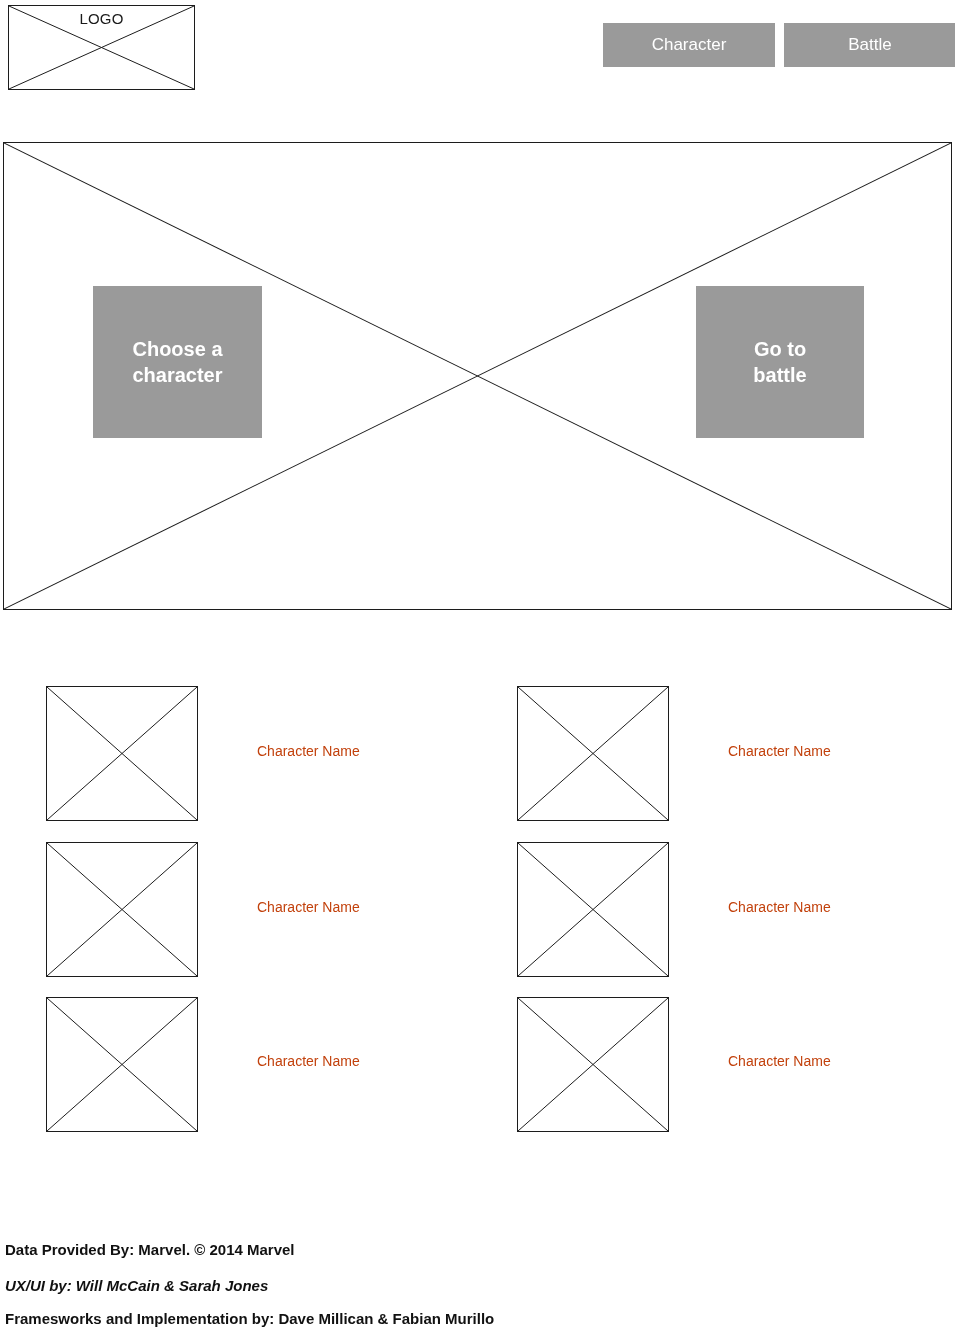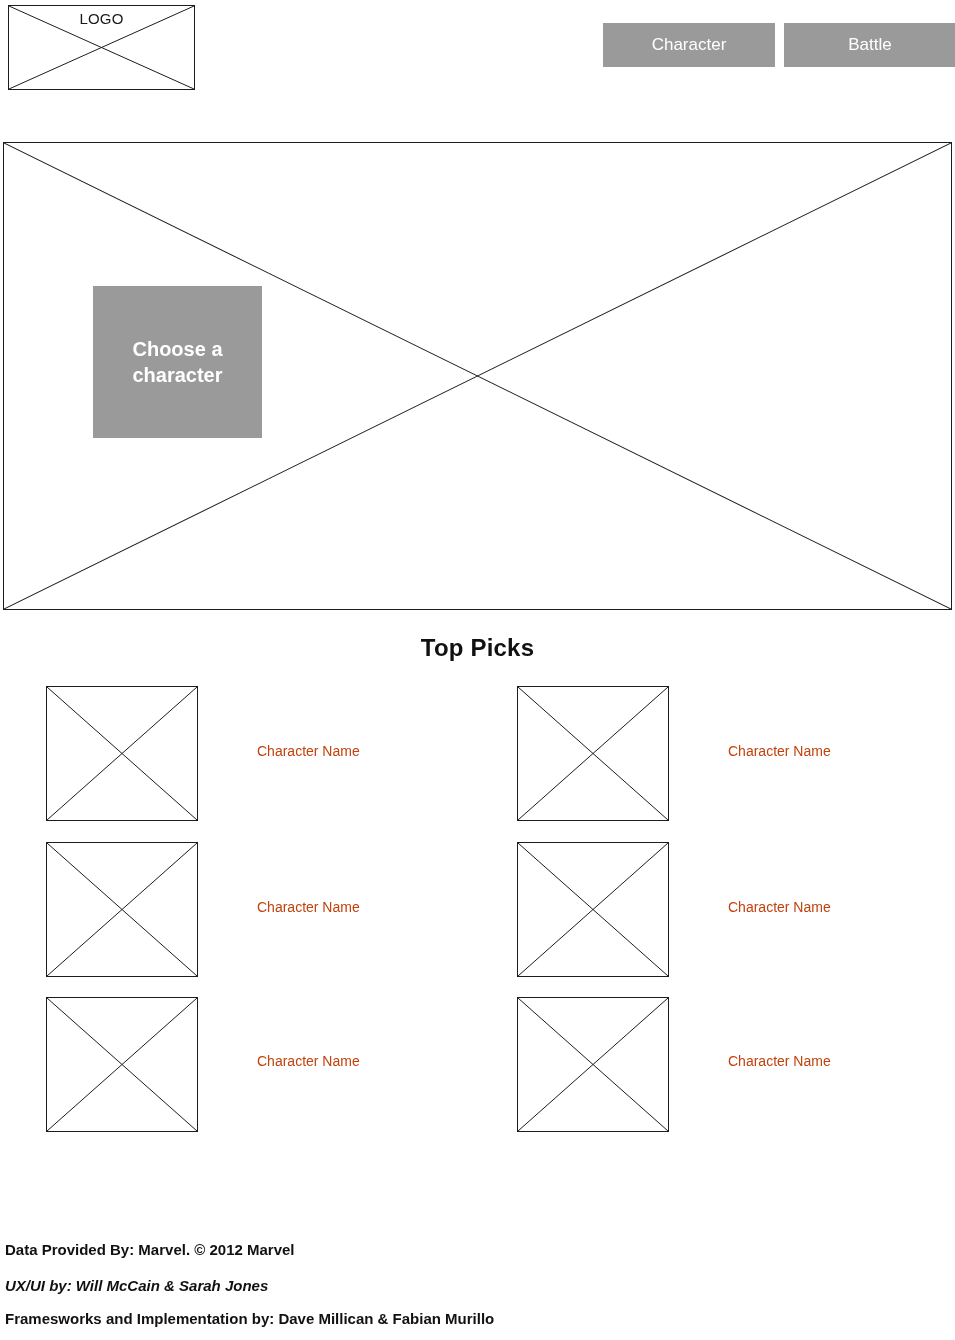--- a/index.html
+++ b/index.html
@@ -175,22 +175,25 @@
       <line x1="0" y1="0" x2="100" y2="100"></line>
       <line x1="100" y1="0" x2="0" y2="100"></line>
     </svg>
   </div>
 
   <div class="hero-cta" id="cta-choose-character">
     <span class="cta-text">Choose a
 character</span>
   </div>
 
-
-  <div id="top-picks-title">Top Picks</div>
+  <div class="hero-cta" id="cta-go-to-battle">
+    <span class="cta-text">Go to
+battle</span>
+  </div>
+
 
   <div class="placeholder pick-thumb" style="left:46px; top:686px;">
     <svg class="x-cross" viewBox="0 0 100 100" preserveAspectRatio="none">
       <line x1="0" y1="0" x2="100" y2="100"></line>
       <line x1="100" y1="0" x2="0" y2="100"></line>
     </svg>
   </div>
   <div class="pick-name" style="left:257px; top:743px;">Character Name</div>
 
   <div class="placeholder pick-thumb" style="left:517px; top:686px;">
@@ -226,17 +229,17 @@
   <div class="pick-name" style="left:257px; top:1053px;">Character Name</div>
 
   <div class="placeholder pick-thumb" style="left:517px; top:997px;">
     <svg class="x-cross" viewBox="0 0 100 100" preserveAspectRatio="none">
       <line x1="0" y1="0" x2="100" y2="100"></line>
       <line x1="100" y1="0" x2="0" y2="100"></line>
     </svg>
   </div>
   <div class="pick-name" style="left:728px; top:1053px;">Character Name</div>
 
-  <div class="footer-line" id="footer-line-0">Data Provided By: Marvel. © 2012 Marvel</div>
+  <div class="footer-line" id="footer-line-0">Data Provided By: Marvel. © 2014 Marvel</div>
   <div class="footer-line" id="footer-line-1">UX/UI by: Will McCain &amp; Sarah Jones</div>
   <div class="footer-line" id="footer-line-2">Framesworks and Implementation by: Dave Millican &amp; Fabian Murillo</div>
 
 </div>
 
 </body></html>

